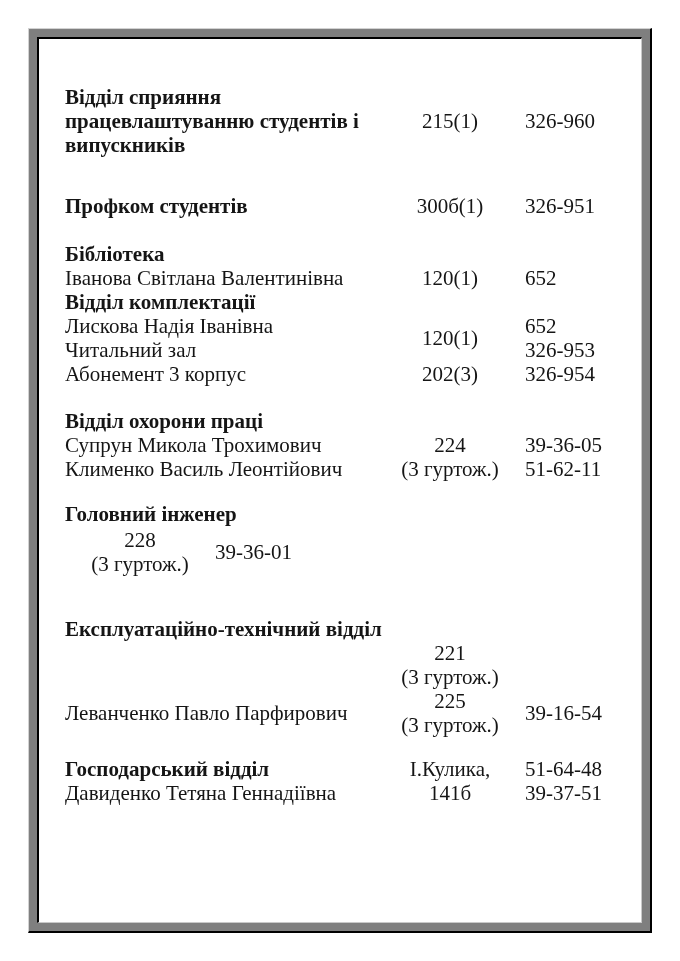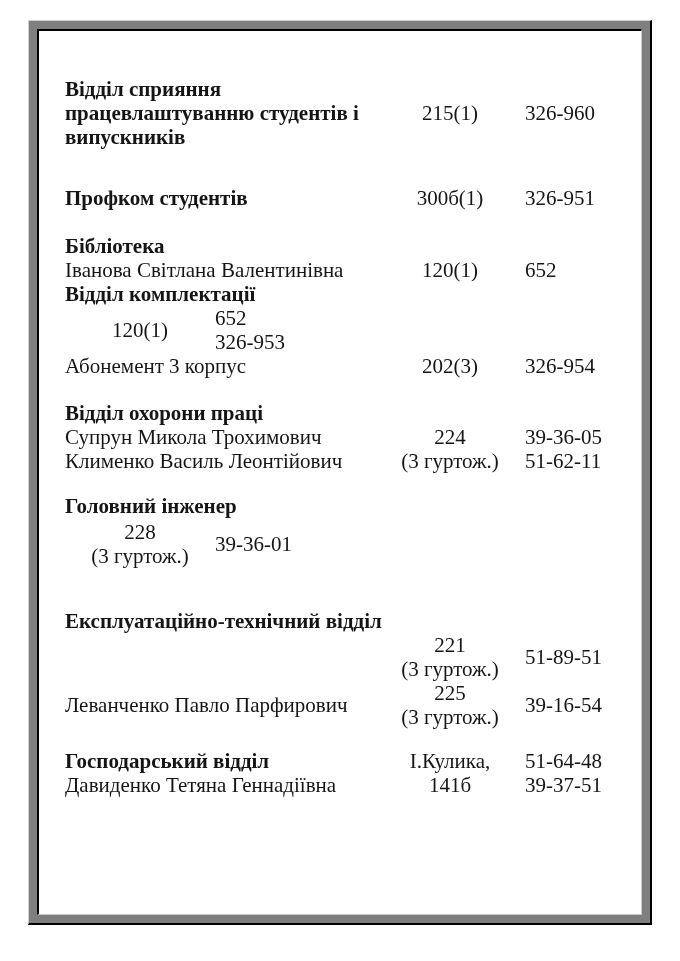--- a/index.html
+++ b/index.html
@@ -8,21 +8,21 @@
     background: #ffffff;
     font-family: "Liberation Serif", "DejaVu Serif", serif;
     color: #151515;
     position: relative;
     overflow: hidden;
   }
   .page { position: absolute; left: 0; top: 0; width: 680px; height: 961px; background: #ffffff; }
 
   
   .frame {
-    position: absolute; left: 28px; top: 20px;
+    position: absolute; left: 28px; top: 28px;
     width: 624px; height: 905px;
     box-sizing: border-box;
     border-style: solid;
     border-width: 1px 2px 2px 1px;
     border-color: #d2d2d2 #000000 #000000 #d2d2d2;
   }
   .frame-band {
     width: 100%; height: 100%;
     box-sizing: border-box;
     border: 8px solid #7f7f7f;
@@ -120,20 +120,24 @@
                   </div>
                 </div>
                 <div class="row">
                   <div class="col name bold">
                     <div class="line">Відділ комплектації</div>
                   </div>
                   <div class="col room"></div>
                   <div class="col phone"></div>
                 </div>
                 <div class="row">
+                  <div class="col name">
+                    <div class="line">Лискова Надія Іванівна</div>
+                    <div class="line">Читальний зал</div>
+                  </div>
                   <div class="col room">
                     <div class="line">120(1)</div>
                   </div>
                   <div class="col phone">
                     <div class="line">652</div>
                     <div class="line">326-953</div>
                   </div>
                 </div>
                 <div class="row">
                   <div class="col name">
@@ -194,23 +198,20 @@
                     <div class="line">Експлуатаційно-технічний відділ</div>
                   </div>
                   <div class="col room"></div>
                   <div class="col phone"></div>
                 </div>
                 <div class="row">
                   <div class="col name"></div>
                   <div class="col room">
                     <div class="line">221</div>
                     <div class="line">(3 гуртож.)</div>
-                  </div>
-                  <div class="col phone">
-                    <div class="line">51-89-51</div>
                   </div>
                 </div>
                 <div class="row">
                   <div class="col name">
                     <div class="line">Леванченко Павло Парфирович</div>
                   </div>
                   <div class="col room">
                     <div class="line">225</div>
                     <div class="line">(3 гуртож.)</div>
                   </div>

